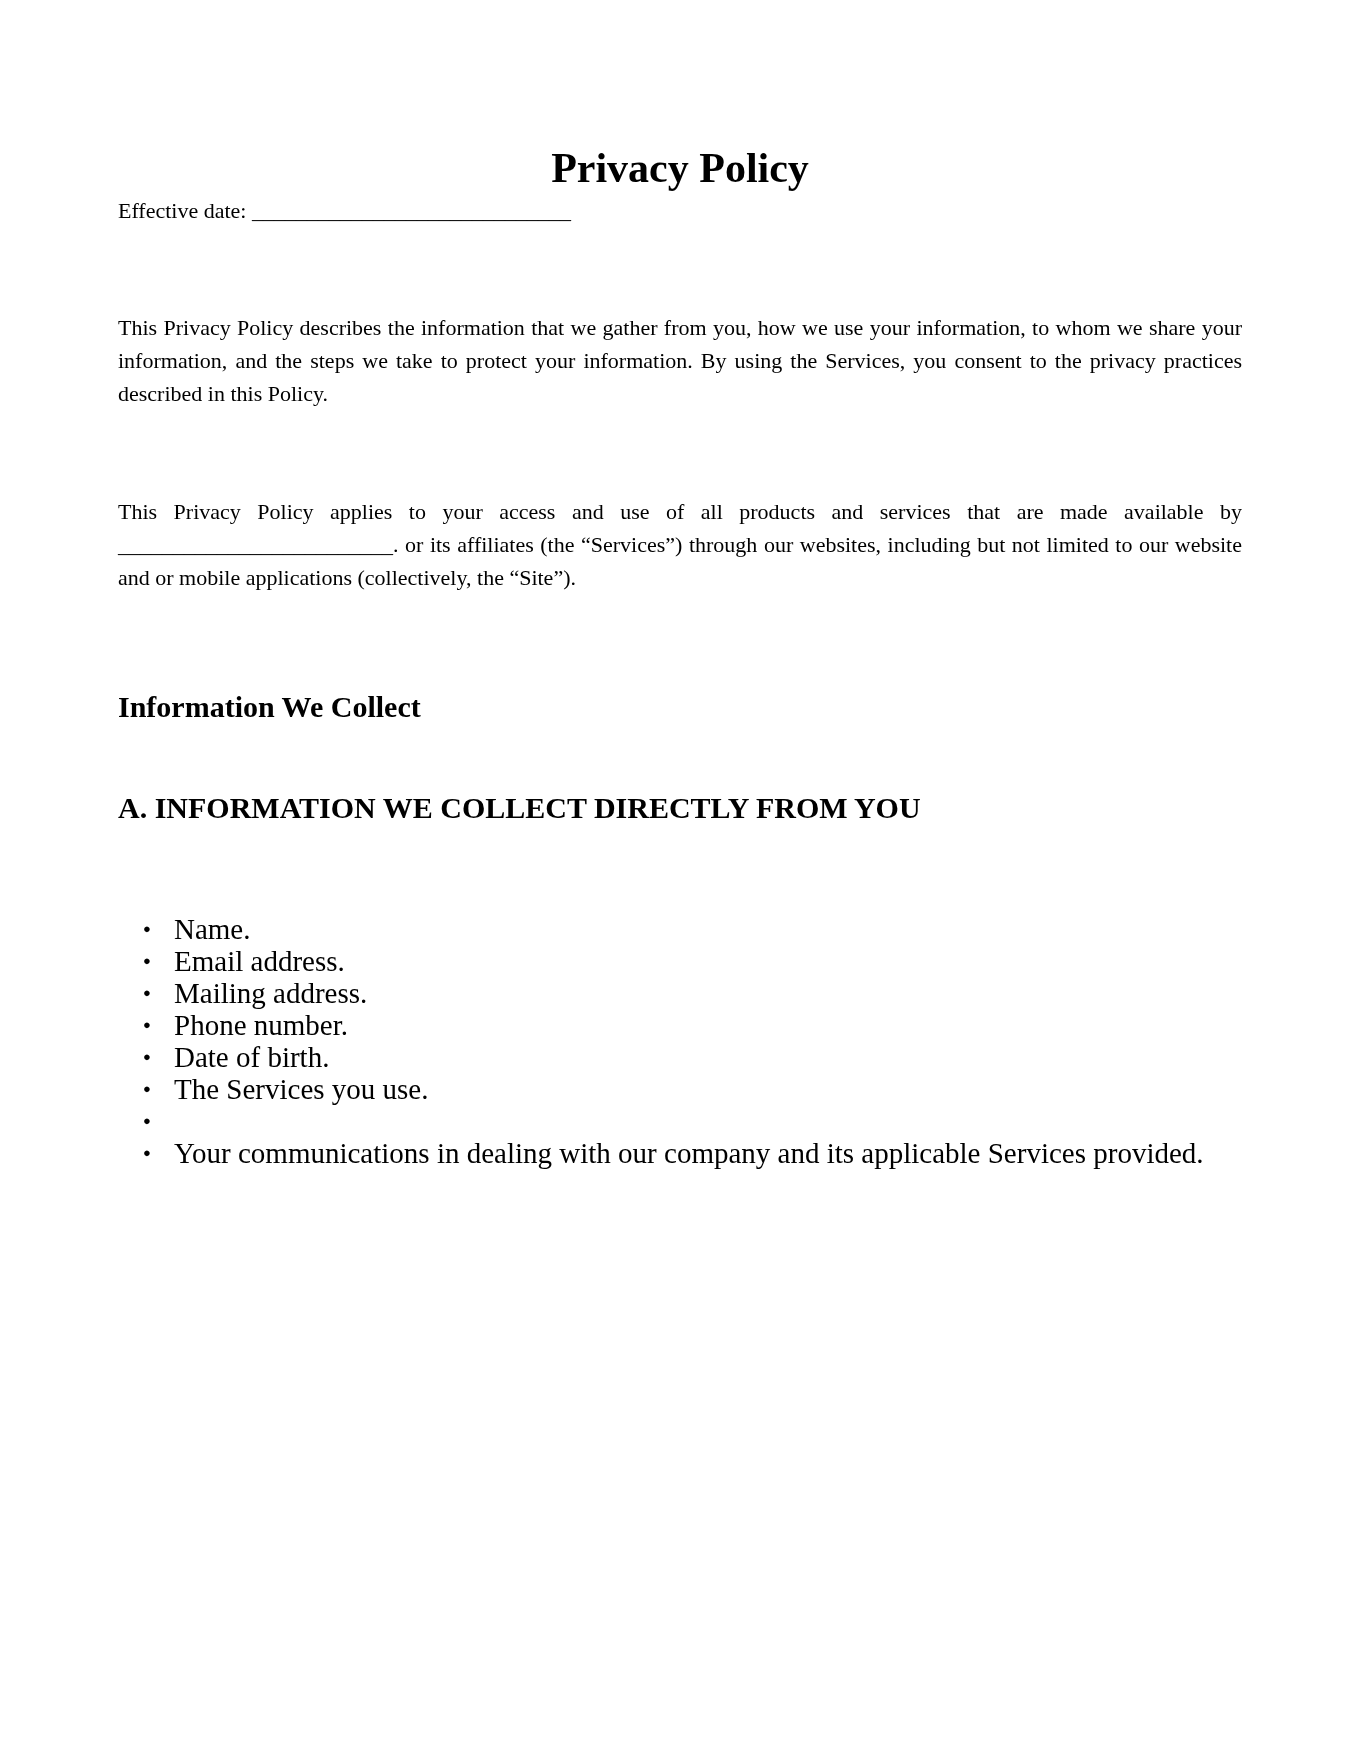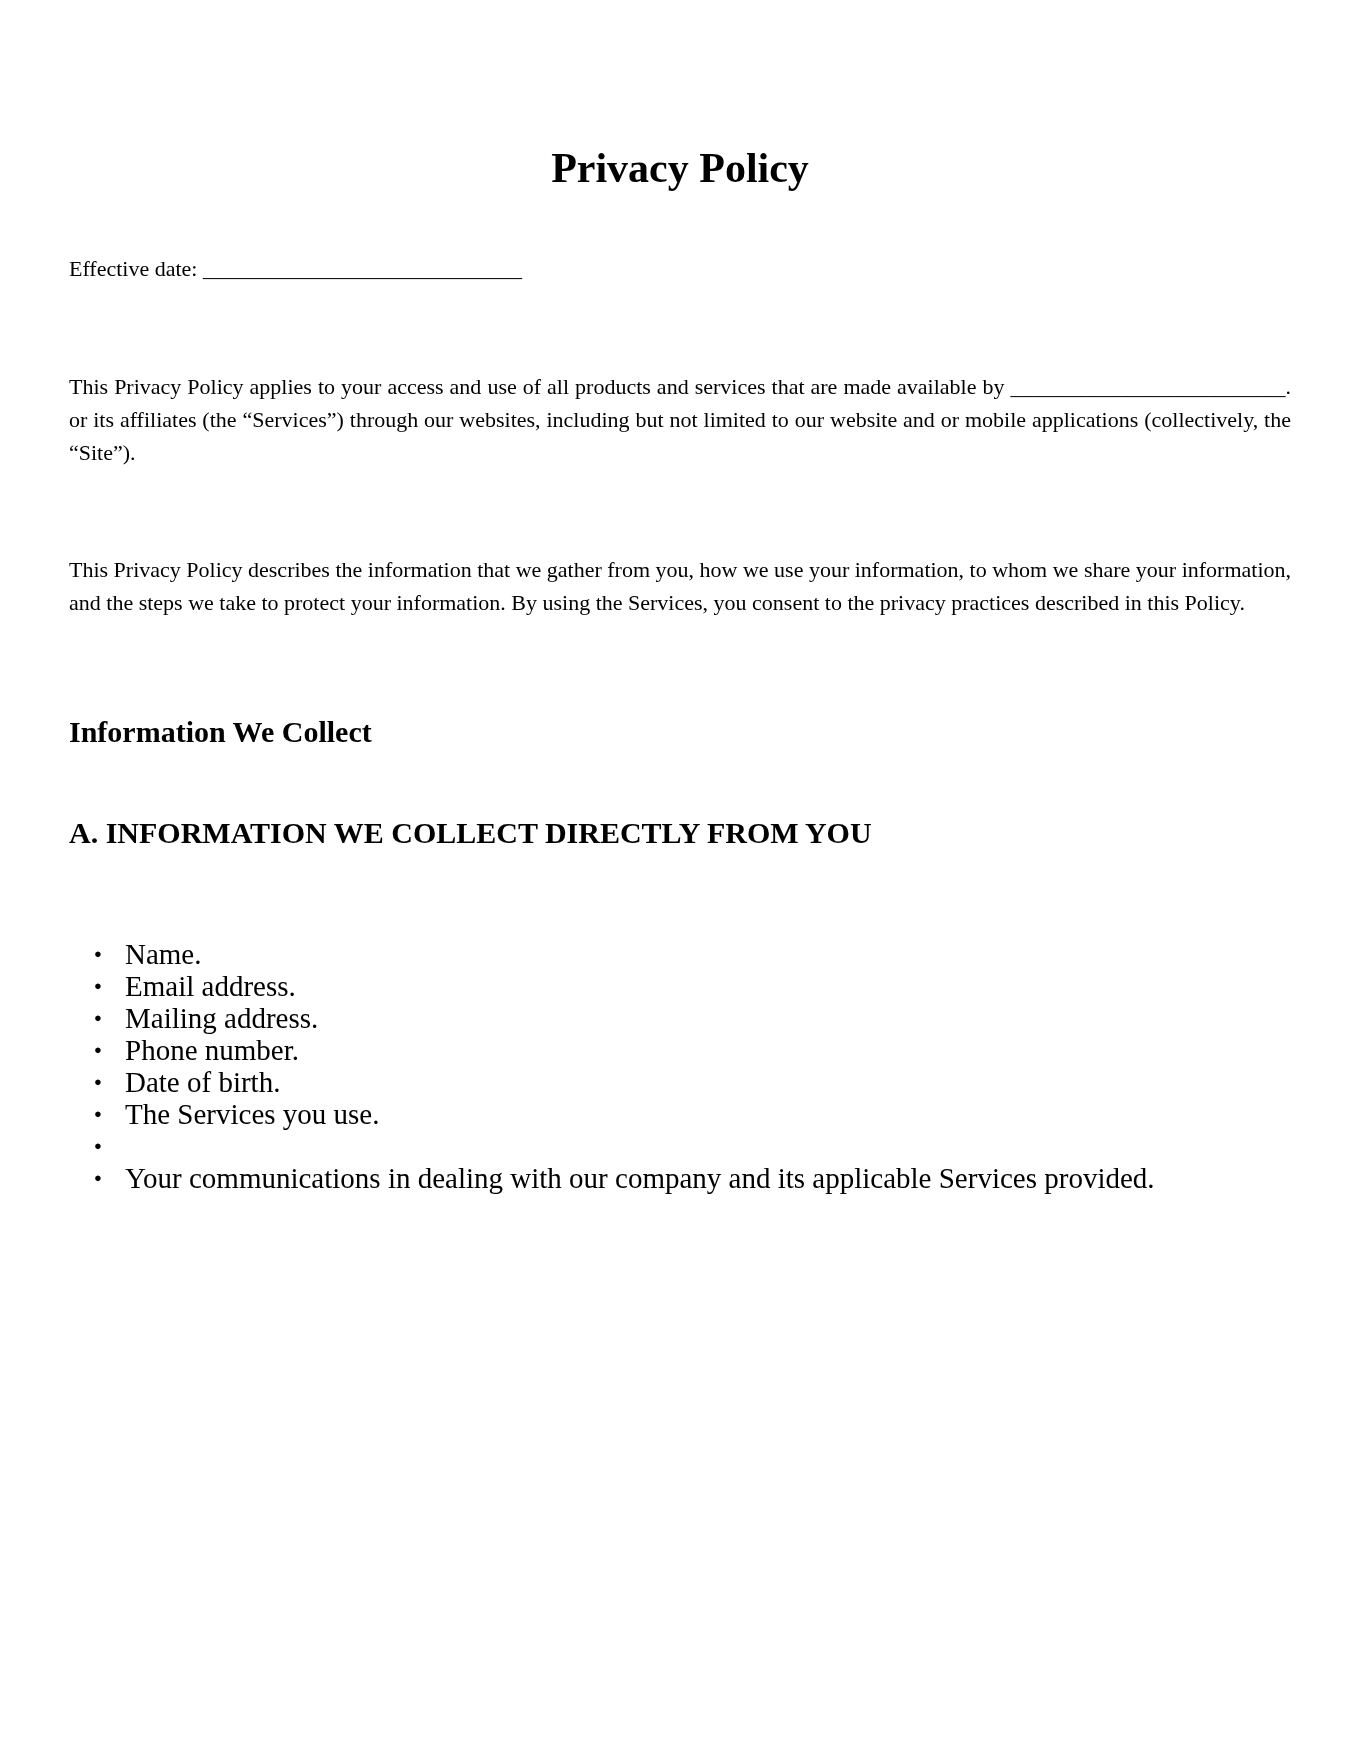--- a/index.html
+++ b/index.html
@@ -1,38 +1,37 @@
 <!DOCTYPE html>
 <html><head>
 <meta charset="utf-8">
 <style>
   html, body { margin: 0; padding: 0; background: #ffffff; }
   .page {
     position: relative;
     width: 1360px;
     height: 1760px;
     box-sizing: border-box;
-    padding: 0 69px;
+    padding: 0 118px;
     background: #ffffff;
     color: #000000;
     font-family: "Liberation Serif", "DejaVu Serif", serif;
     overflow: hidden;
   }
   .page * { margin: 0; padding: 0; }
 
   .doc-title {
     margin-top: 142px;
     font-size: 42px;
     line-height: 52px;
     font-weight: bold;
     text-align: center;
   }
 
   .effective-line {
-    margin-top: 58px;
     font-size: 22px;
     line-height: 33px;
   }
 
   .para {
     font-size: 22px;
     line-height: 33px;
     text-align: justify;
   }
   .para-1 { margin-top: 85px; }
@@ -78,25 +77,25 @@
 <body>
 
 <div class="page">
 
   <h1 class="doc-title">Privacy Policy</h1>
 
   <p class="effective-line">
     <span>Effective date: </span><span class="blank">_____________________________</span>
   </p>
 
+  <p class="para para-2">This Privacy Policy describes the information that we gather from you, how we use your information, to whom we share your information, and the steps we take to protect your information. By using the Services, you consent to the privacy practices described in this Policy.</p>
+
   <p class="para para-1">
     <span>This Privacy Policy applies to your access and use of all products and services that are made available by </span><span class="blank">_________________________</span><span>. or its affiliates (the “Services”) through our websites, including but not limited to our website and or mobile applications (collectively, the “Site”).</span>
   </p>
-
-  <p class="para para-2">This Privacy Policy describes the information that we gather from you, how we use your information, to whom we share your information, and the steps we take to protect your information. By using the Services, you consent to the privacy practices described in this Policy.</p>
 
   <h2 class="section-heading">Information We Collect</h2>
 
   <h3 class="subsection-heading">A. INFORMATION WE COLLECT DIRECTLY FROM YOU</h3>
 
 
   <ul class="bullet-list">
     <li>
       <span class="bullet-glyph">●</span>
       <span class="li-text">Name.</span>

